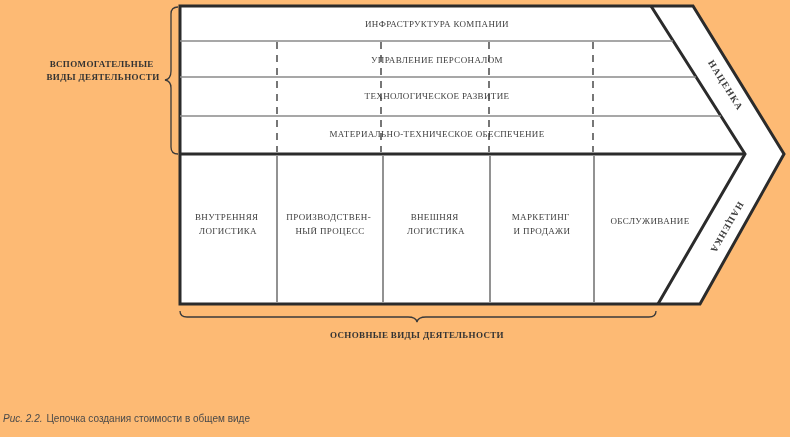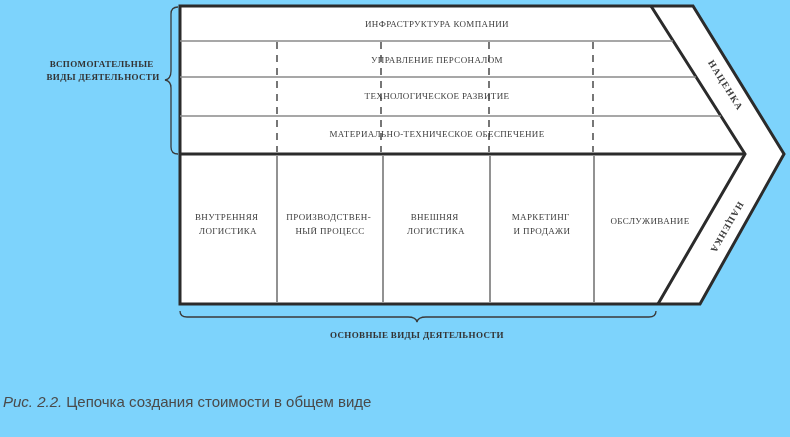--- a/index.html
+++ b/index.html
@@ -1,32 +1,32 @@
 <!DOCTYPE html>
 <html><head>
 <meta charset="utf-8">
 <style>
   html,body{margin:0;padding:0;background:#ffffff;}
-  .page{position:relative;width:790px;height:437px;background:#7dd3fc;overflow:hidden;
+  .page{position:relative;width:790px;height:437px;background:#fdba74;overflow:hidden;
         font-family:"Liberation Serif",serif;}
   svg{position:absolute;left:0;top:0;}
   .thick{stroke:#2b2b2b;stroke-width:3;fill:none;}
   .thick-fill{stroke:#2b2b2b;stroke-width:3;fill:#ffffff;}
   .thin{stroke:#8a8a8a;stroke-width:1.3;fill:none;}
   .sep{stroke:#6e6e6e;stroke-width:1.5;fill:none;}
   .dash{stroke:#555555;stroke-width:1.6;fill:none;stroke-dasharray:7 6;}
   .brace{stroke:#3a3a3a;stroke-width:1.3;fill:none;}
   .dlabel{font-family:"Liberation Serif",serif;font-size:9px;letter-spacing:.35px;
           fill:#3d3d3d;text-anchor:middle;}
   .dlabel-strong{font-family:"Liberation Serif",serif;font-size:9px;letter-spacing:.35px;
           fill:#333333;text-anchor:middle;font-weight:bold;}
   .margin-text{font-family:"Liberation Serif",serif;font-size:9.5px;letter-spacing:1.2px;
           fill:#3d3d3d;text-anchor:middle;font-weight:bold;}
-  .caption{position:absolute;left:3px;top:393px;font-family:"Liberation Sans",sans-serif;
-           font-size:15px;color:#4a4a4a;white-space:nowrap;}
+  .caption{position:absolute;left:3px;top:413px;font-family:"Liberation Sans",sans-serif;
+           font-size:10px;color:#4a4a4a;white-space:nowrap;}
   .caption .num{font-style:italic;}
   .caption .ttl{margin-left:4px;}
 </style>
 </head>
 <body>
 
 <div class="page">
   <svg width="790" height="400" viewBox="0 0 790 400">
 
     <path class="thick-fill" d="M180,6 H693 L784,154 L700,304 H180 Z"></path>

